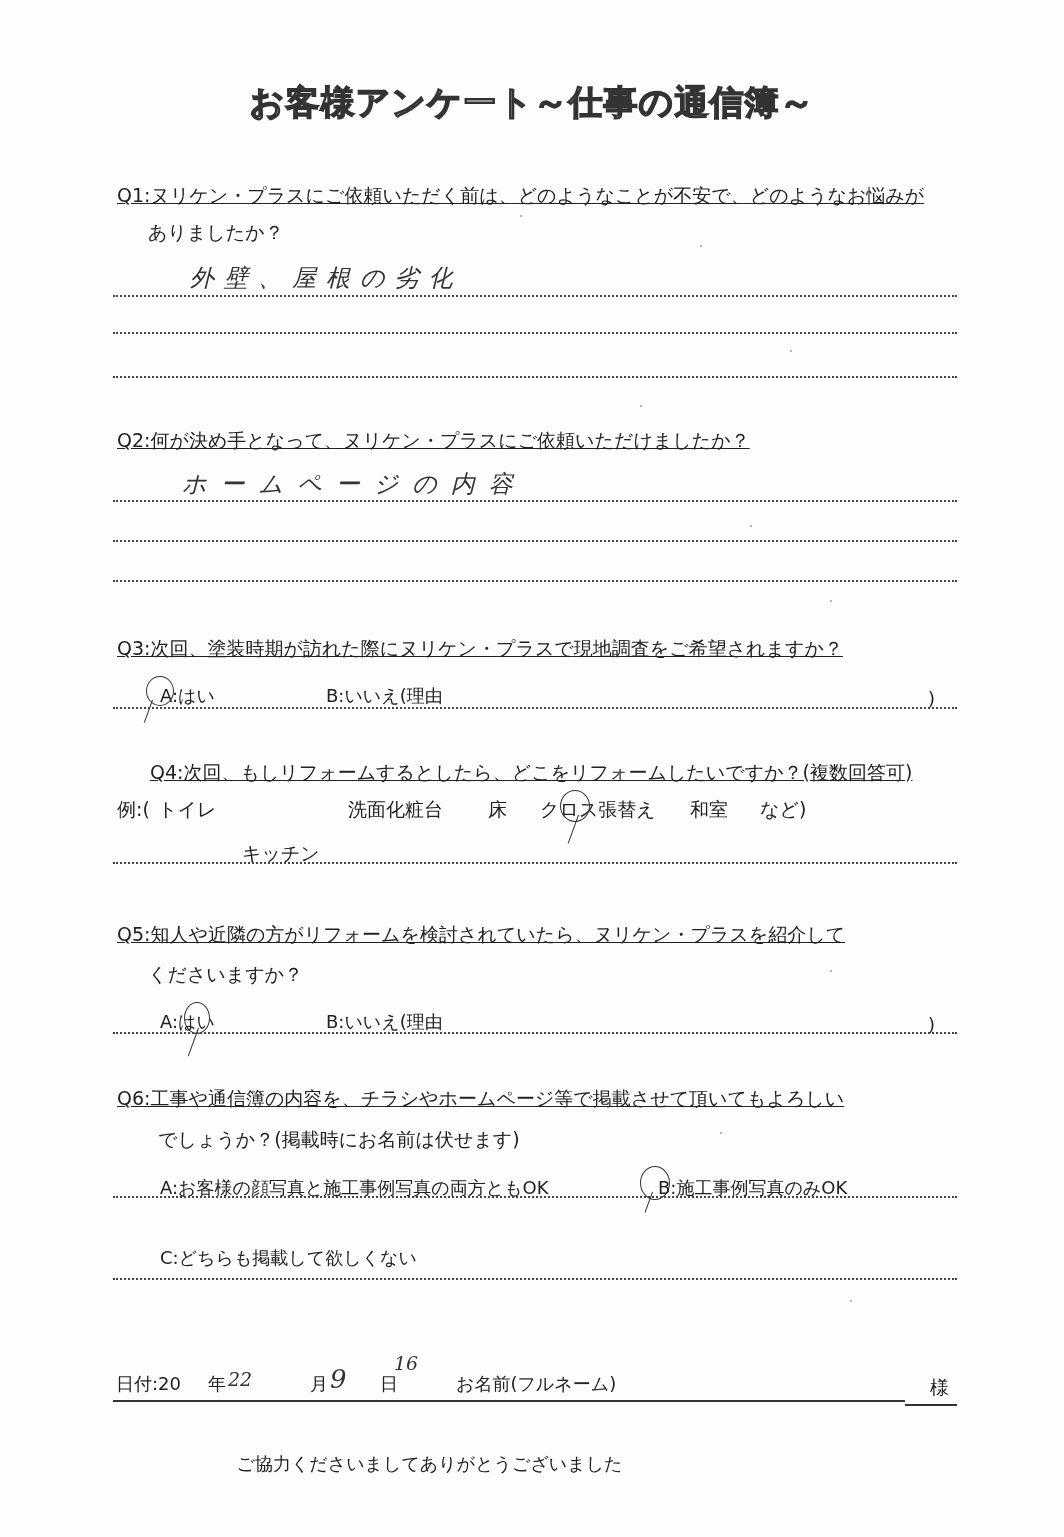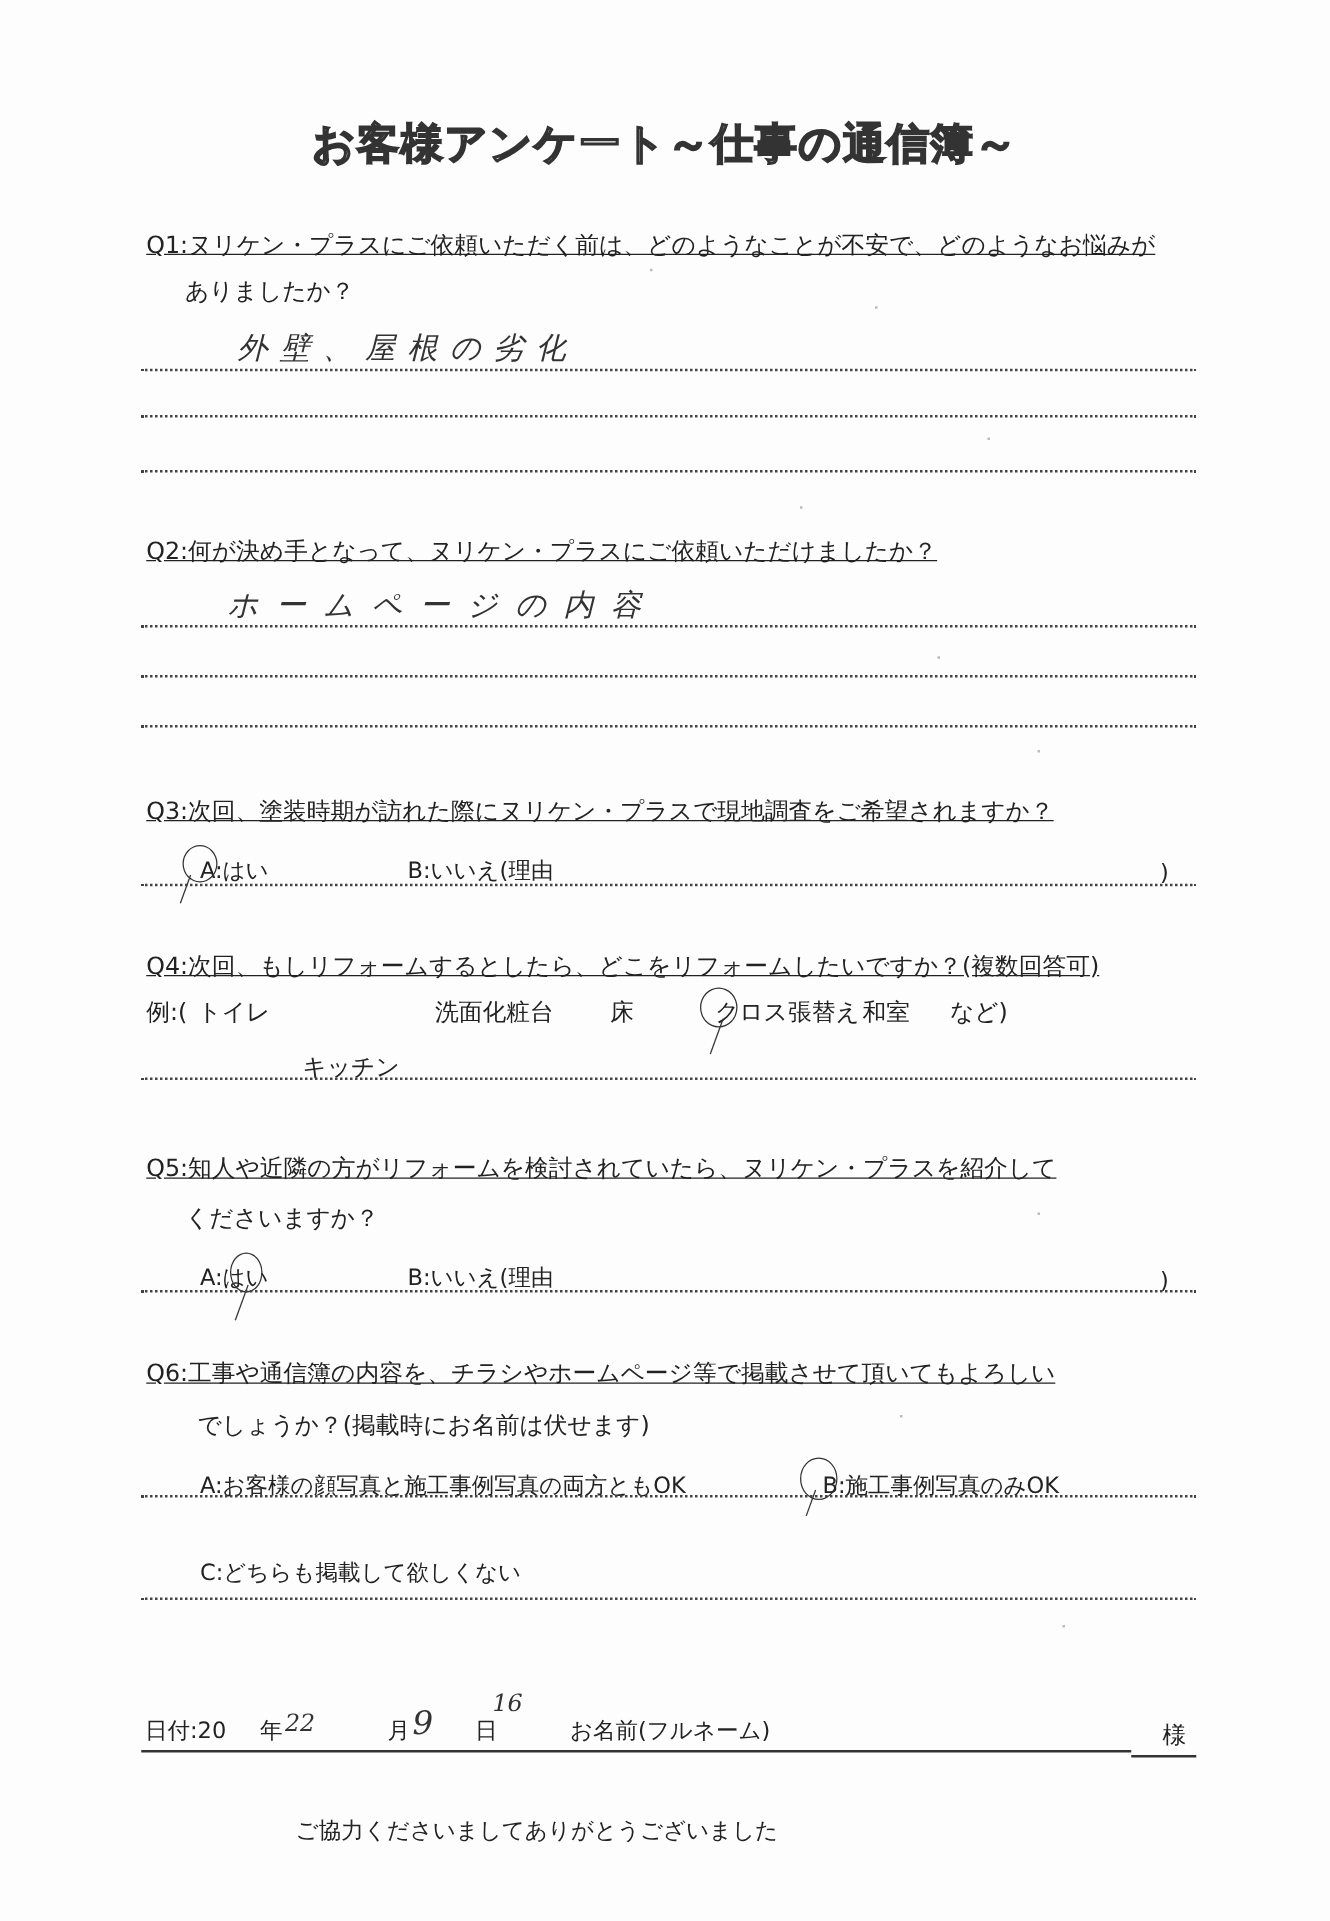--- a/index.html
+++ b/index.html
@@ -3,21 +3,21 @@
 <meta charset="utf-8">
 <style>
   html, body { margin: 0; padding: 0; }
   body {
     width: 1064px; height: 1537px; background: #fdfdfd; position: relative; overflow: hidden;
     font-family: "DejaVu Sans", "Liberation Sans", sans-serif; color: #222;
   }
   .title {
     position: absolute; top: 80px; left: 0; width: 1064px; text-align: center;
     font-size: 34px; font-weight: bold; color: #fff; letter-spacing: 1px;
-    -webkit-text-stroke: 1.4px #333; text-stroke: 1.4px #333; margin-top: 12px;
+    -webkit-text-stroke: 1.4px #333; text-stroke: 1.4px #333;
   }
   .q { position: absolute; left: 117px; font-size: 19px; color: #222; white-space: nowrap; text-decoration: underline; }
   .q-indent { position: absolute; left: 148px; font-size: 19px; color: #222; white-space: nowrap; }
   .dotline {
     position: absolute; left: 113px; width: 844px; height: 0;
     border-bottom: 2px dotted #444;
   }
   .hand {
     position: absolute; font-family: "DejaVu Serif", serif; font-size: 24px; color: #333;
     letter-spacing: 10px; font-style: italic; white-space: nowrap; margin-left: 42px;
@@ -56,27 +56,27 @@
 <div class="dotline" style="top:580px;"></div>
 
 <div class="q" style="top:636px;">Q3:次回、塗装時期が訪れた際にヌリケン・プラスで現地調査をご希望されますか？</div>
 <div class="opt" style="top:684px; left:160px;">A:はい</div>
 <div class="circle" style="top:676px; left:146px; width:26px; height:28px;"></div>
 <div class="tail" style="top:700px; left:152px;"></div>
 <div class="opt" style="top:684px; left:326px;">B:いいえ(理由</div>
 <div class="opt" style="top:688px; left:928px;">)</div>
 <div class="dotline" style="top:707px;"></div>
 
-<div class="q" style="top:760px;">Q4:次回、もしリフォームするとしたら、どこをリフォームしたいですか？(複数回答可)</div>
+<div class="q" style="top:760px;margin-left:33px;">Q4:次回、もしリフォームするとしたら、どこをリフォームしたいですか？(複数回答可)</div>
 <div class="opt" style="top:797px; left:117px; font-size:19px;">例:(</div>
 <div class="opt" style="top:797px; left:158px; font-size:19px;">トイレ</div>
 <div class="opt" style="top:841px; left:242px; font-size:19px;">キッチン</div>
 <div class="opt" style="top:797px; left:348px; font-size:19px;">洗面化粧台</div>
 <div class="opt" style="top:797px; left:488px; font-size:19px;">床</div>
-<div class="opt" style="top:797px; left:540px; font-size:19px;margin-left:32px;">クロス張替え</div>
+<div class="opt" style="top:797px; left:540px; font-size:19px;">クロス張替え</div>
 <div class="circle" style="top:790px; left:560px; width:28px; height:30px;"></div>
 <div class="tail" style="top:815px; left:578px; height:30px;"></div>
 <div class="opt" style="top:797px; left:690px; font-size:19px;">和室</div>
 <div class="opt" style="top:797px; left:760px; font-size:19px;">など)</div>
 <div class="dotline" style="top:862px;"></div>
 
 <div class="q" style="top:922px;">Q5:知人や近隣の方がリフォームを検討されていたら、ヌリケン・プラスを紹介して</div>
 <div class="q-indent" style="top:962px;">くださいますか？</div>
 <div class="opt" style="top:1010px; left:160px;">A:はい</div>
 <div class="circle" style="top:1002px; left:184px; width:24px; height:30px;"></div>

